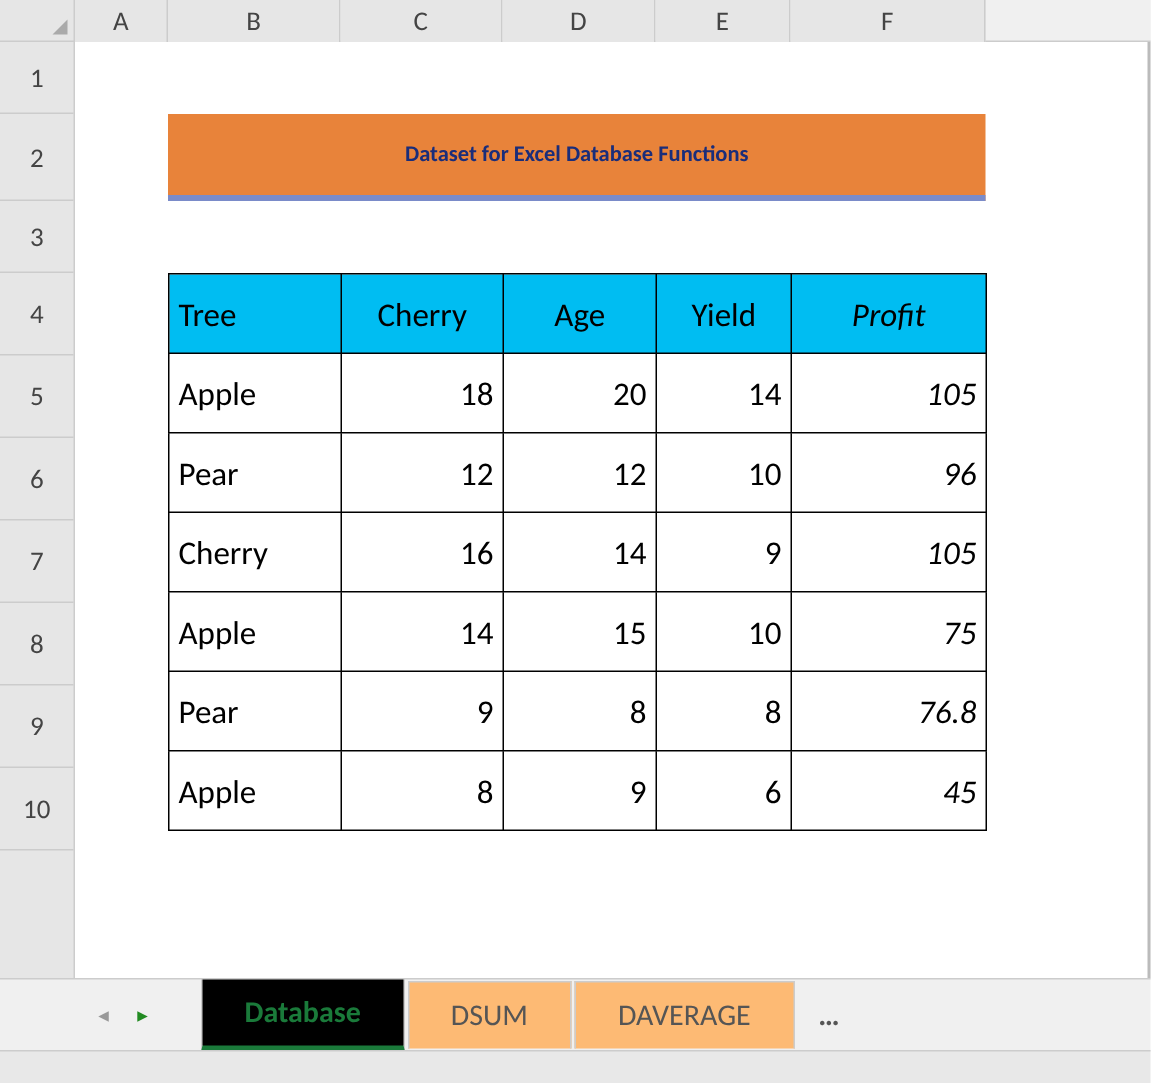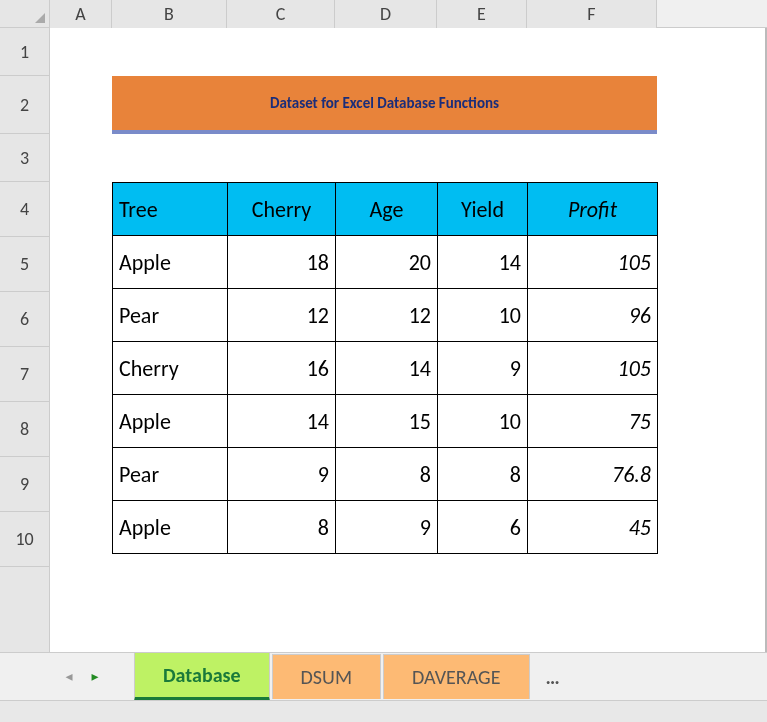--- a/index.html
+++ b/index.html
@@ -170,21 +170,21 @@
       padding: 10px 28px;
       background: #fdba74;
       border: 1px solid #ccc;
       border-bottom: none;
       font-size: 20px;
       color: #555;
       margin-right: 2px;
       cursor: pointer;
     }
     .tab.active {
-      background: #bef264;
+      background: #000000;
       color: #1a7a3a;
       font-weight: bold;
       border-bottom: 4px solid #1a7a3a;
     }
     .tab-more {
       padding: 10px 14px;
       font-size: 20px;
       color: #555;
       font-weight: bold;
     }

